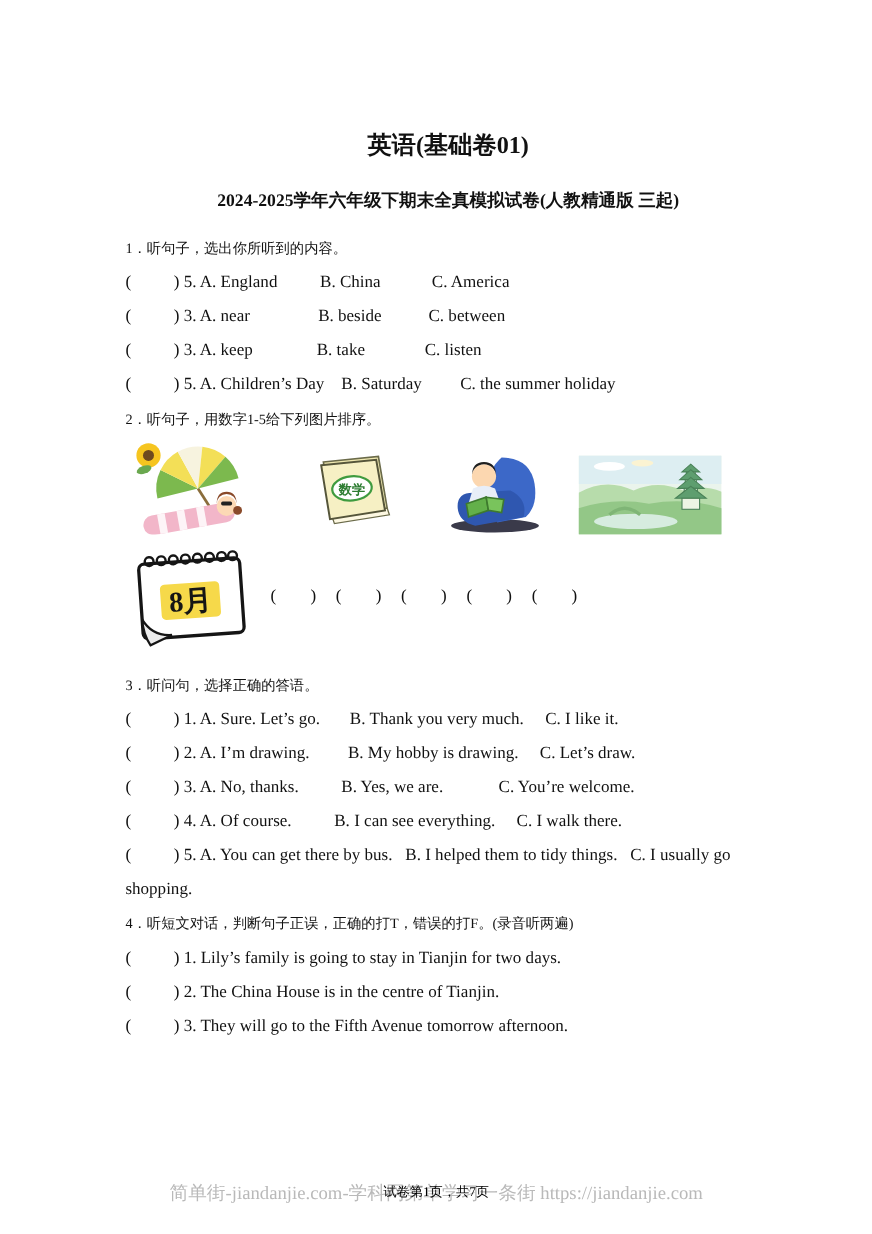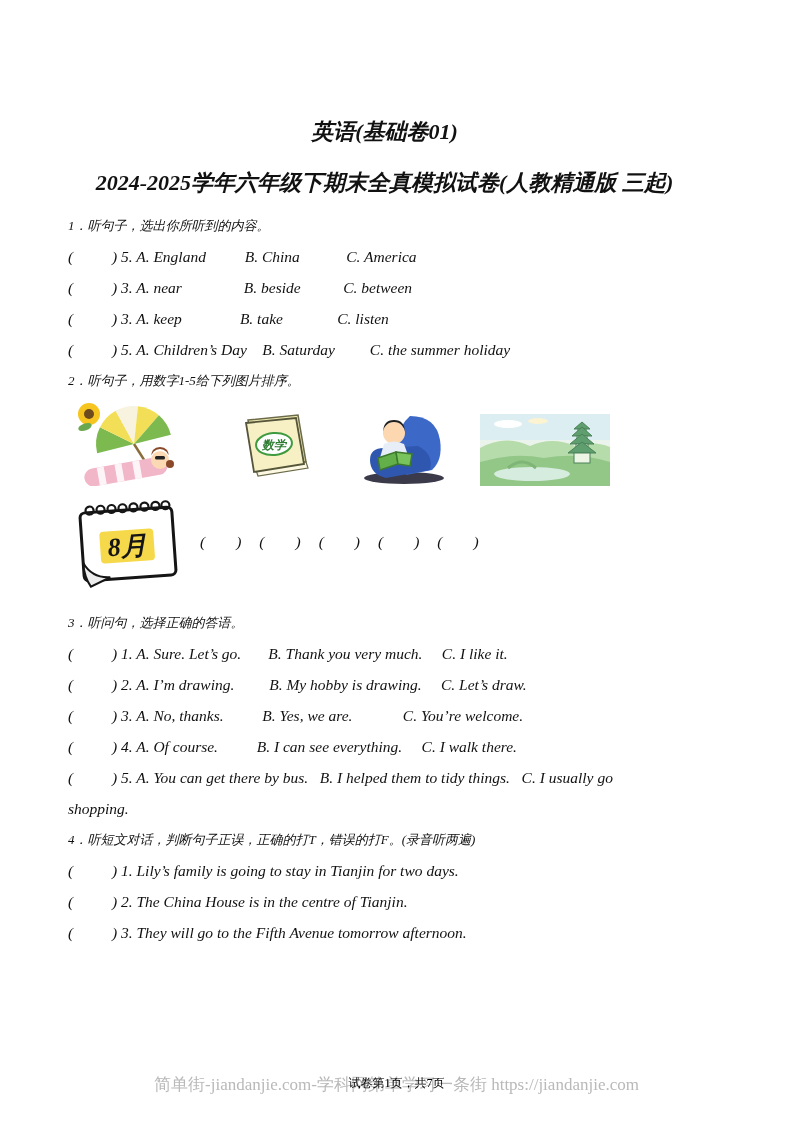--- a/index.html
+++ b/index.html
@@ -7,31 +7,31 @@
   .page {
     position: relative;
     width: 793px;
     height: 1122px;
     margin: 0;
     background: #ffffff;
     color: #111111;
     font-family: "Liberation Serif", "DejaVu Serif", serif;
     overflow: hidden;
   }
-  .content { padding: 118px 92px 0 68px; font-style: italic; }
+  .content { padding: 118px 92px 0 114px; }
 
   .title {
     font-size: 22px;
     font-weight: bold;
     text-align: center;
     line-height: 28px;
     margin: 0;
   }
   .subtitle {
-    font-size: 22px;
+    font-size: 16px;
     font-weight: bold;
     text-align: center;
     line-height: 42px;
     max-width: 600px;
     margin: 16px auto 0 auto;
   }
 
   section { margin: 0; }
   .heading {
     font-size: 13px;

